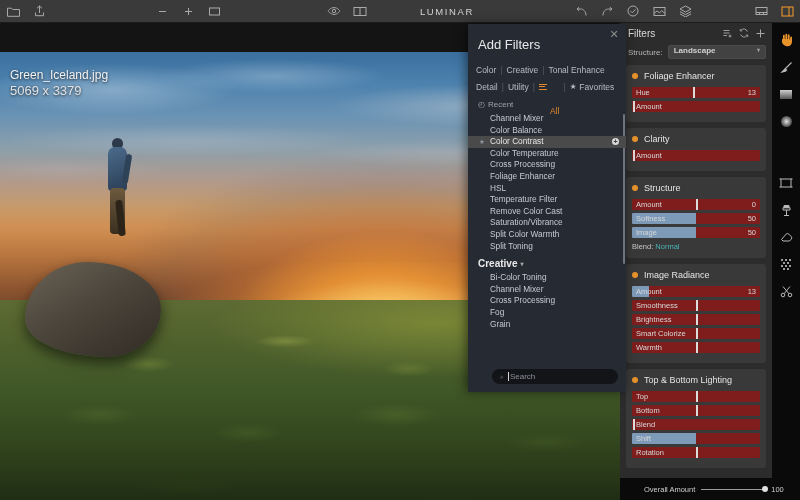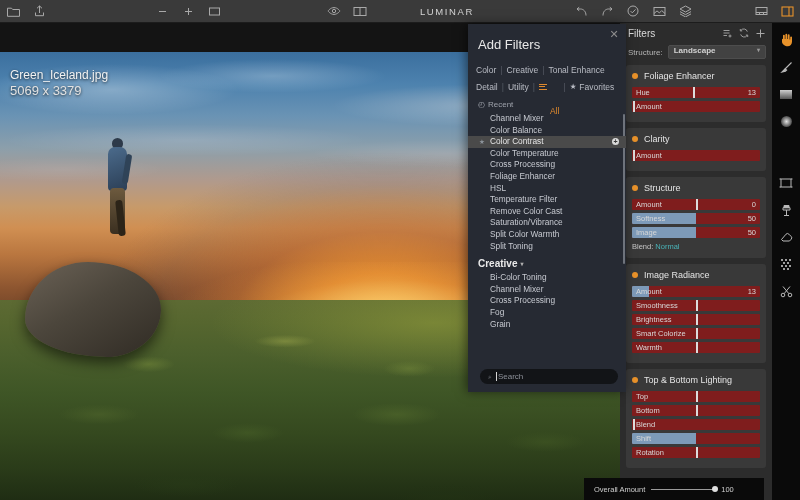--- a/index.html
+++ b/index.html
@@ -159,21 +159,21 @@
   }
   .af-cat {
     font-size: 10px; color: #eaeaea; font-weight: bold;
     padding: 6px 0 3px 10px; display:flex; align-items:center; gap:3px;
   }
   .af-cat .chev { font-size: 6px; color:#aeaeae; }
   .af-scroll {
     position: absolute; right: 1px; top: 2px; width: 2px; height: 150px;
     background: #6e737c; border-radius: 1px;
   }
-  .af-searchwrap { padding: 6px 8px 8px 12px; }
+  .af-searchwrap { padding: 6px 8px 8px 24px; }
   .af-search {
     height: 15px; border-radius: 8px; background: #121417;
     display: flex; align-items: center; padding: 0 8px; gap: 4px;
   }
   .af-search .sicon { color: #7e828a; font-size: 7px; }
   .af-search .stext { color: #8c9098; font-size: 8px; }
   .af-caret { width:1px; height:9px; background:#d6d6d6; margin-right:-3px; }
 
   
   .rpanel {
@@ -222,22 +222,22 @@
     position: absolute; right: 0; top: 23px; width: 28px; height: 477px;
     background: #0a0a0a; display: flex; flex-direction: column; align-items: center;
     padding-top: 8px; gap: 9px;
   }
   .tool { width: 20px; height: 18px; display:flex; align-items:center; justify-content:center; color:#b9b9b9; }
   .tool.active { color: #e8922a; }
   .tools .gap { height: 26px; }
 
   
   .bottombar {
-    position: absolute; left: 584px; bottom: 0; width: 180px; height: 22px;
-    background: #0a0a0a; display: flex; align-items: center; gap: 6px; padding-left: 10px;
+    position: absolute; left: 620px; bottom: 0; width: 180px; height: 22px;
+    background: #0a0a0a; display: flex; align-items: center; gap: 6px; padding-left: 24px;
   }
   .bb-lbl { color: #cfcfcf; font-size: 7.5px; }
   .bb-track { position: relative; width: 64px; height: 1px; background: #9b9b9b; }
   .bb-knob { position: absolute; right: -3px; top: -2.5px; width: 6px; height: 6px; border-radius: 50%; background: #e0e0e0; }
   .bb-val { color: #cfcfcf; font-size: 7.5px; }
 </style>
 </head>
 <body>
 
 <div id="app">

